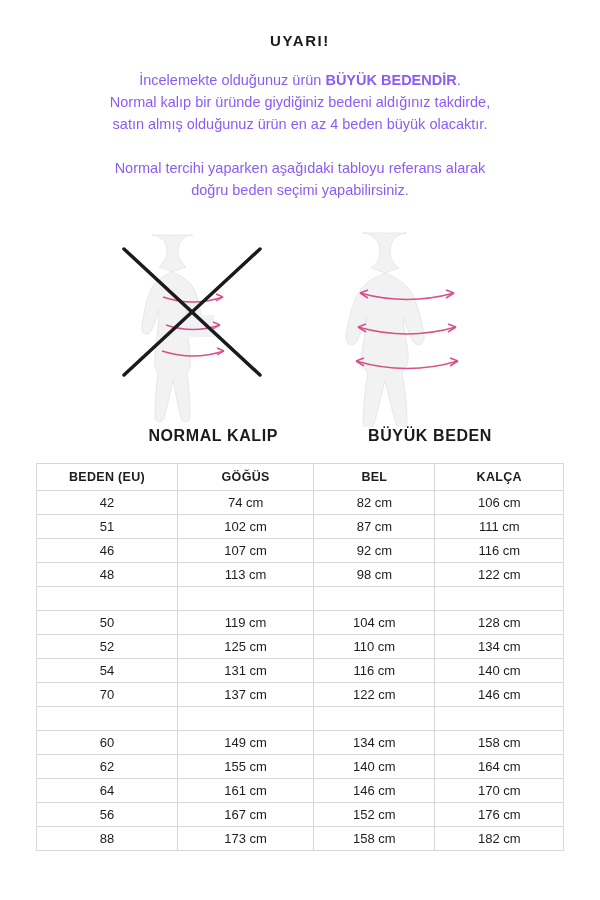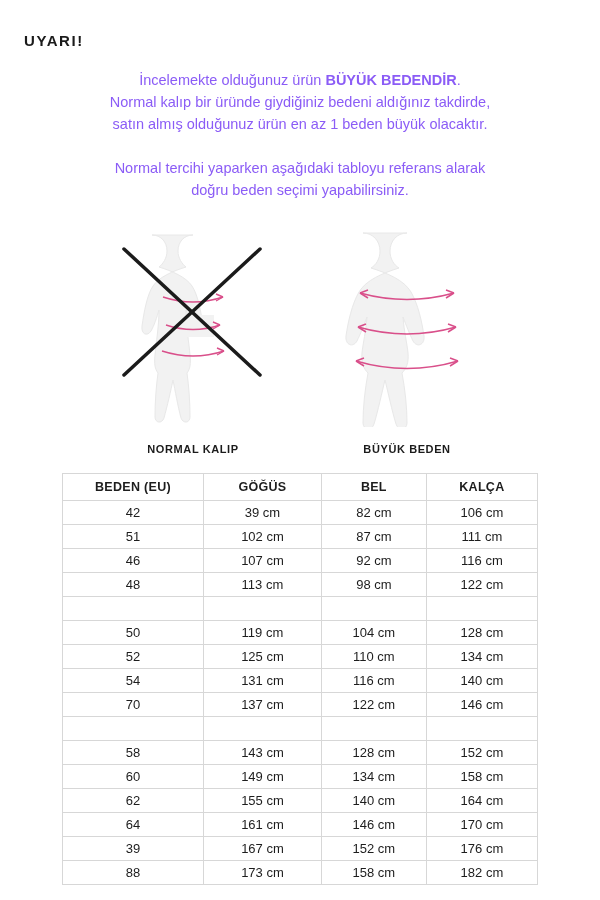--- a/index.html
+++ b/index.html
@@ -15,20 +15,21 @@
     overflow: hidden;
   }
   .page {
     width: 600px;
     height: 900px;
     position: relative;
     box-sizing: border-box;
     padding: 28px 24px 0 24px;
   }
   .title {
+    text-align: center;
     font-size: 15px;
     font-weight: bold;
     letter-spacing: 1.6px;
     color: #1b1b1b;
     margin: 4px 0 20px 0;
   }
   .intro {
     text-align: center;
     font-size: 14.5px;
     line-height: 22px;
@@ -55,40 +56,40 @@
   }
   .figure-block {
     position: relative;
     width: 170px;
     height: 200px;
   }
   .figure-block svg {
     display: block;
   }
   .fig-caption {
-    text-align: center;
-    font-size: 11px;
+    text-align: right;
+    font-size: 16px;
     font-weight: bold;
     letter-spacing: 0.6px;
     color: #1b1b1b;
-    margin-top: 16px;
+    margin-top: 0;
   }
   .captions {
     display: flex;
     justify-content: center;
     gap: 44px;
   }
   .captions > div {
     width: 170px;
   }
 
   table.sizes {
     margin: 18px auto 10px auto;
     border-collapse: collapse;
-    width: 476px;
+    width: 528px;
     font-size: 13px;
   }
   table.sizes th, table.sizes td {
     border: 1px solid #d7d7d7;
     text-align: center;
     height: 23px;
     padding: 0;
     color: #1d1d1d;
     font-weight: normal;
   }
@@ -110,21 +111,21 @@
 
 <div class="page">
 
   <div class="title">UYARI!</div>
 
   <div class="intro">
     <p>
       <span>İncelemekte olduğunuz ürün </span><span class="b">BÜYÜK BEDENDİR</span><span>.</span>
     </p>
     <p>Normal kalıp bir üründe giydiğiniz bedeni aldığınız takdirde,</p>
-    <p>satın almış olduğunuz ürün en az 1 beden büyük olacaktır.</p>
+    <p>satın almış olduğunuz ürün en az 4 beden büyük olacaktır.</p>
     <div class="gap"></div>
     <p>Normal tercihi yaparken aşağıdaki tabloyu referans alarak</p>
     <p>doğru beden seçimi yapabilirsiniz.</p>
   </div>
 
   <div class="figures">
 
     <div class="figure-block">
       <svg width="170" height="200" viewBox="0 0 170 200">
         <g>
@@ -177,21 +178,21 @@
       <tr>
         <th class="size-col">BEDEN (EU)</th>
         <th>GÖĞÜS</th>
         <th>BEL</th>
         <th>KALÇA</th>
       </tr>
     </thead>
     <tbody id="size-table-body">
         <tr>
           <td class="size-col">42</td>
-          <td>39 cm</td>
+          <td>74 cm</td>
           <td>82 cm</td>
           <td>106 cm</td>
         </tr>
         <tr>
           <td class="size-col">51</td>
           <td>102 cm</td>
           <td>87 cm</td>
           <td>111 cm</td>
         </tr>
         <tr>
@@ -236,45 +237,39 @@
           <td>122 cm</td>
           <td>146 cm</td>
         </tr>
         <tr class="spacer">
           <td class="size-col"></td>
           <td></td>
           <td></td>
           <td></td>
         </tr>
         <tr>
-          <td class="size-col">58</td>
-          <td>143 cm</td>
-          <td>128 cm</td>
-          <td>152 cm</td>
-        </tr>
-        <tr>
           <td class="size-col">60</td>
           <td>149 cm</td>
           <td>134 cm</td>
           <td>158 cm</td>
         </tr>
         <tr>
           <td class="size-col">62</td>
           <td>155 cm</td>
           <td>140 cm</td>
           <td>164 cm</td>
         </tr>
         <tr>
           <td class="size-col">64</td>
           <td>161 cm</td>
           <td>146 cm</td>
           <td>170 cm</td>
         </tr>
         <tr>
-          <td class="size-col">39</td>
+          <td class="size-col">56</td>
           <td>167 cm</td>
           <td>152 cm</td>
           <td>176 cm</td>
         </tr>
         <tr>
           <td class="size-col">88</td>
           <td>173 cm</td>
           <td>158 cm</td>
           <td>182 cm</td>
         </tr>

